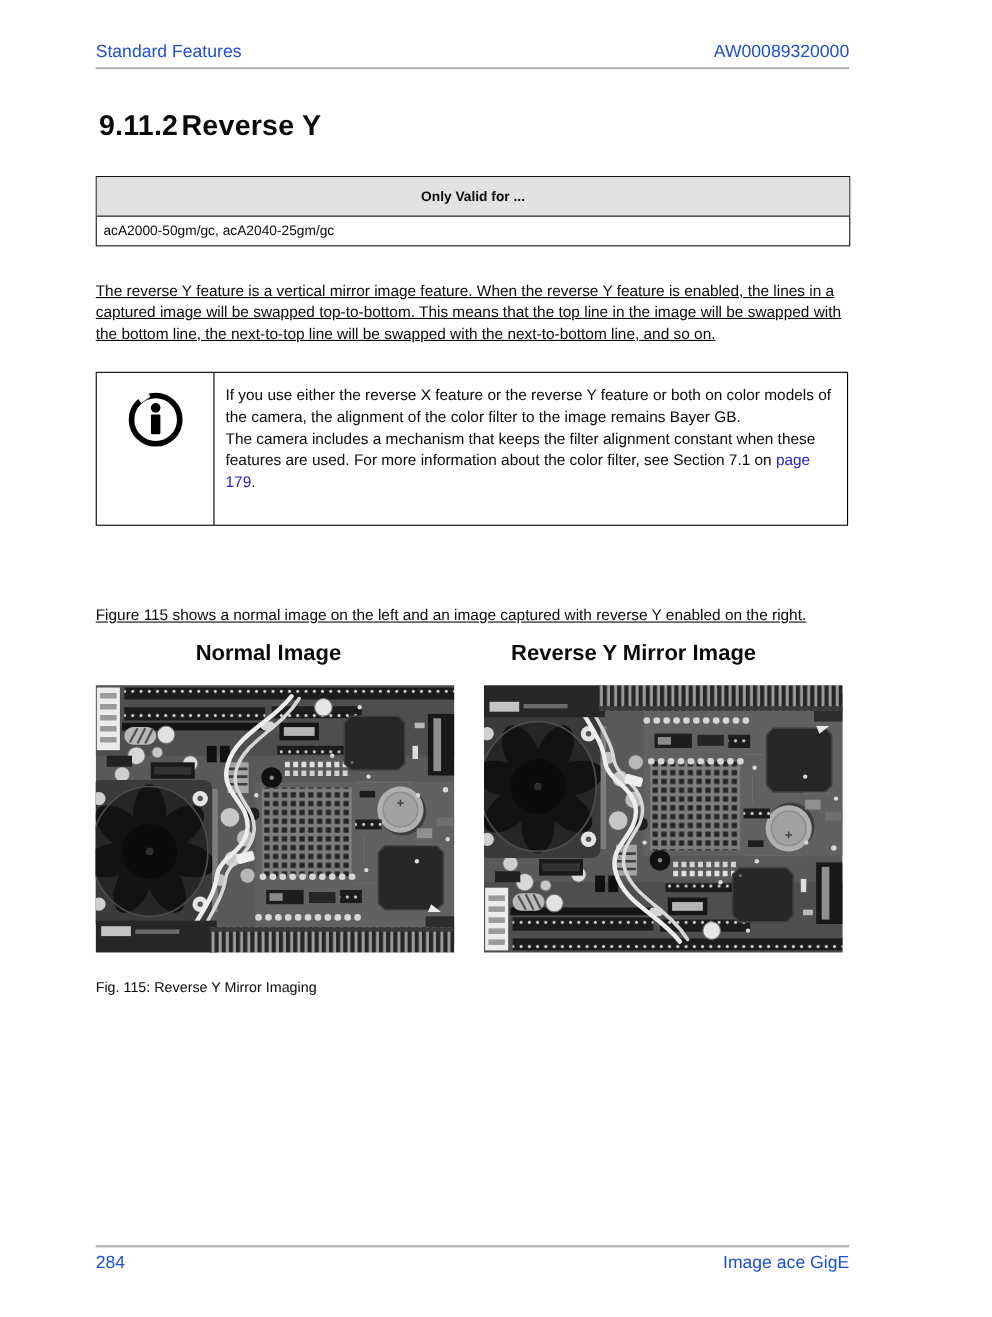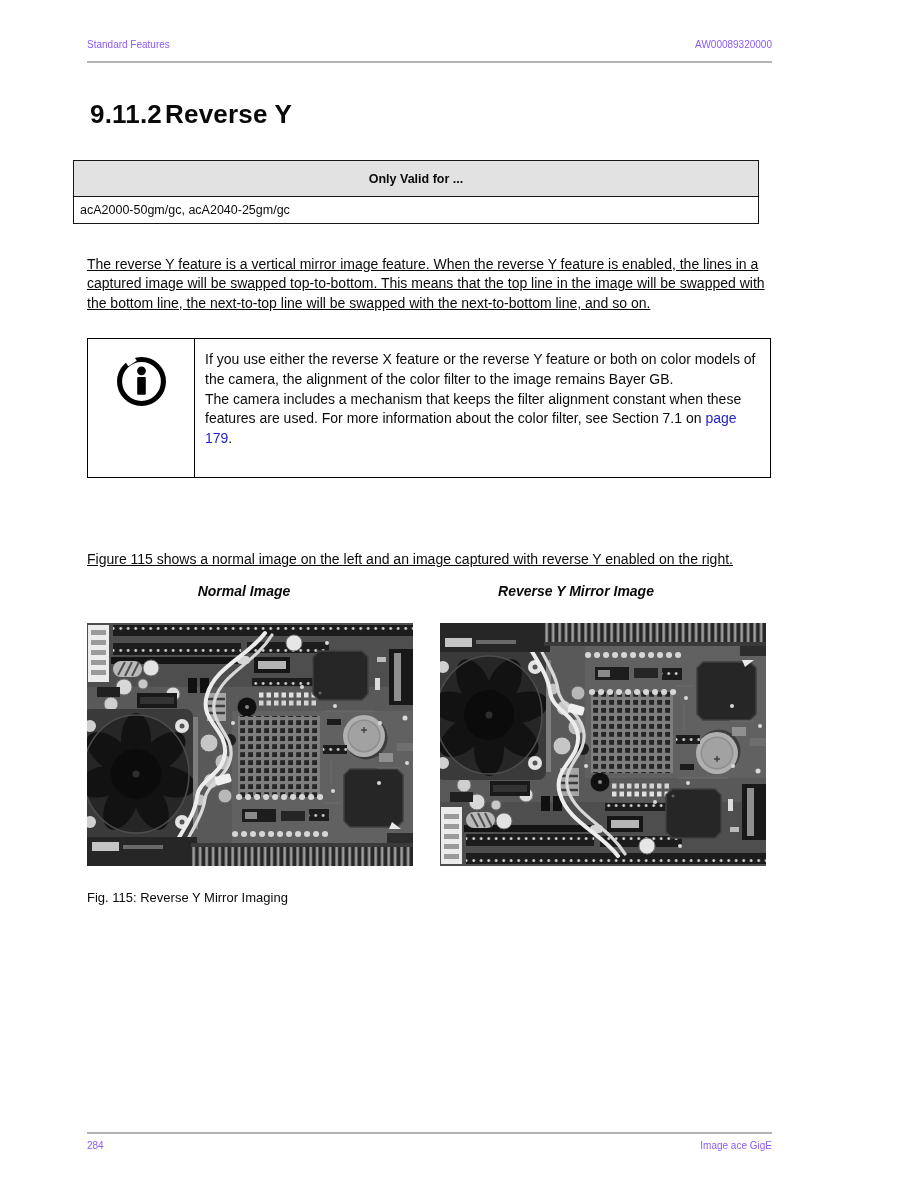--- a/index.html
+++ b/index.html
@@ -2,21 +2,21 @@
 <html><head>
 <meta charset="utf-8">
 <style>
   html,body{margin:0;padding:0;background:#ffffff;}
   .page{
     position:relative;width:902px;height:1197px;background:#fff;
     font-family:"Liberation Sans","DejaVu Sans",sans-serif;color:#0a0a0a;overflow:hidden;
   }
   .abs{position:absolute;}
   
-  .hdr-txt{font-size:10px;color:#8b5cf6;}
+  .hdr-txt{font-size:16px;color:#1d4ed8;}
   .rule{height:2px;background:#b3b3b3;}
   
   .heading{font-size:26px;font-weight:bold;letter-spacing:0.2px;white-space:nowrap;text-align:center;}
   .heading .h-num{display:inline-block;width:78px;}
   
   .vtable{width:684px;border:1px solid #161616;border-collapse:collapse;font-size:12.5px;}
   .vtable .vhead{
     background:#e2e2e2;border-bottom:1px solid #161616;height:35px;
     display:flex;align-items:center;justify-content:center;font-weight:bold;
   }
@@ -24,36 +24,36 @@
   
   .body-text{font-size:14px;line-height:19.4px;width:688px;text-decoration:underline;}
   
   .note{width:684px;height:140px;border:1px solid #000;display:flex;box-sizing:border-box;}
   .note .icon-cell{width:106px;border-right:1px solid #000;flex:none;display:flex;justify-content:center;}
   .note .icon-cell svg{margin-top:17px;}
   .note .text-cell{flex:1;padding:11px 14px 0 10px;font-size:14px;line-height:19.8px;}
   .note p{margin:0;}
   a.doc-link{color:#2424cc;text-decoration:none;cursor:pointer;}
   
-  .fig-label{font-size:14px;font-weight:bold;transform:translateX(-50%);white-space:nowrap;font-style:italic;}
+  .fig-label{font-size:20px;font-weight:bold;transform:translateX(-50%);white-space:nowrap;}
   .board{width:326px;height:243px;display:block;}
   .caption{font-size:13px;}
 </style>
 </head>
 <body>
 
 <div class="page">
 
   <div class="abs hdr-txt" style="left:87px;top:39px;">Standard Features</div>
   <div class="abs hdr-txt" style="right:130px;top:39px;">AW00089320000</div>
   <div class="abs rule" style="left:87px;width:685px;top:61px;"></div>
 
   <h1 class="abs heading" style="left:87px;top:99px;margin:0;"><span class="h-num">9.11.2</span><span>Reverse Y</span></h1>
 
-  <div class="abs vtable" style="left:73px;top:160px;">
+  <div class="abs vtable" style="left:87px;top:160px;">
     <div class="vhead">Only Valid for ...</div>
     <div class="vcell">acA2000-50gm/gc, acA2040-25gm/gc</div>
   </div>
 
   <p class="abs body-text" style="left:87px;top:241px;">The reverse Y feature is a vertical mirror image feature. When the reverse Y feature is enabled, the lines in a captured image will be swapped top-to-bottom. This means that the top line in the image will be swapped with the bottom line, the next-to-top line will be swapped with the next-to-bottom line, and so on.</p>
 
   <div class="abs note" style="left:87px;top:338px;">
     <div class="icon-cell">
       <svg width="51" height="51" viewBox="0 0 50 50">
         <circle cx="25" cy="25" r="21.5" fill="none" stroke="#000" stroke-width="5"></circle>

